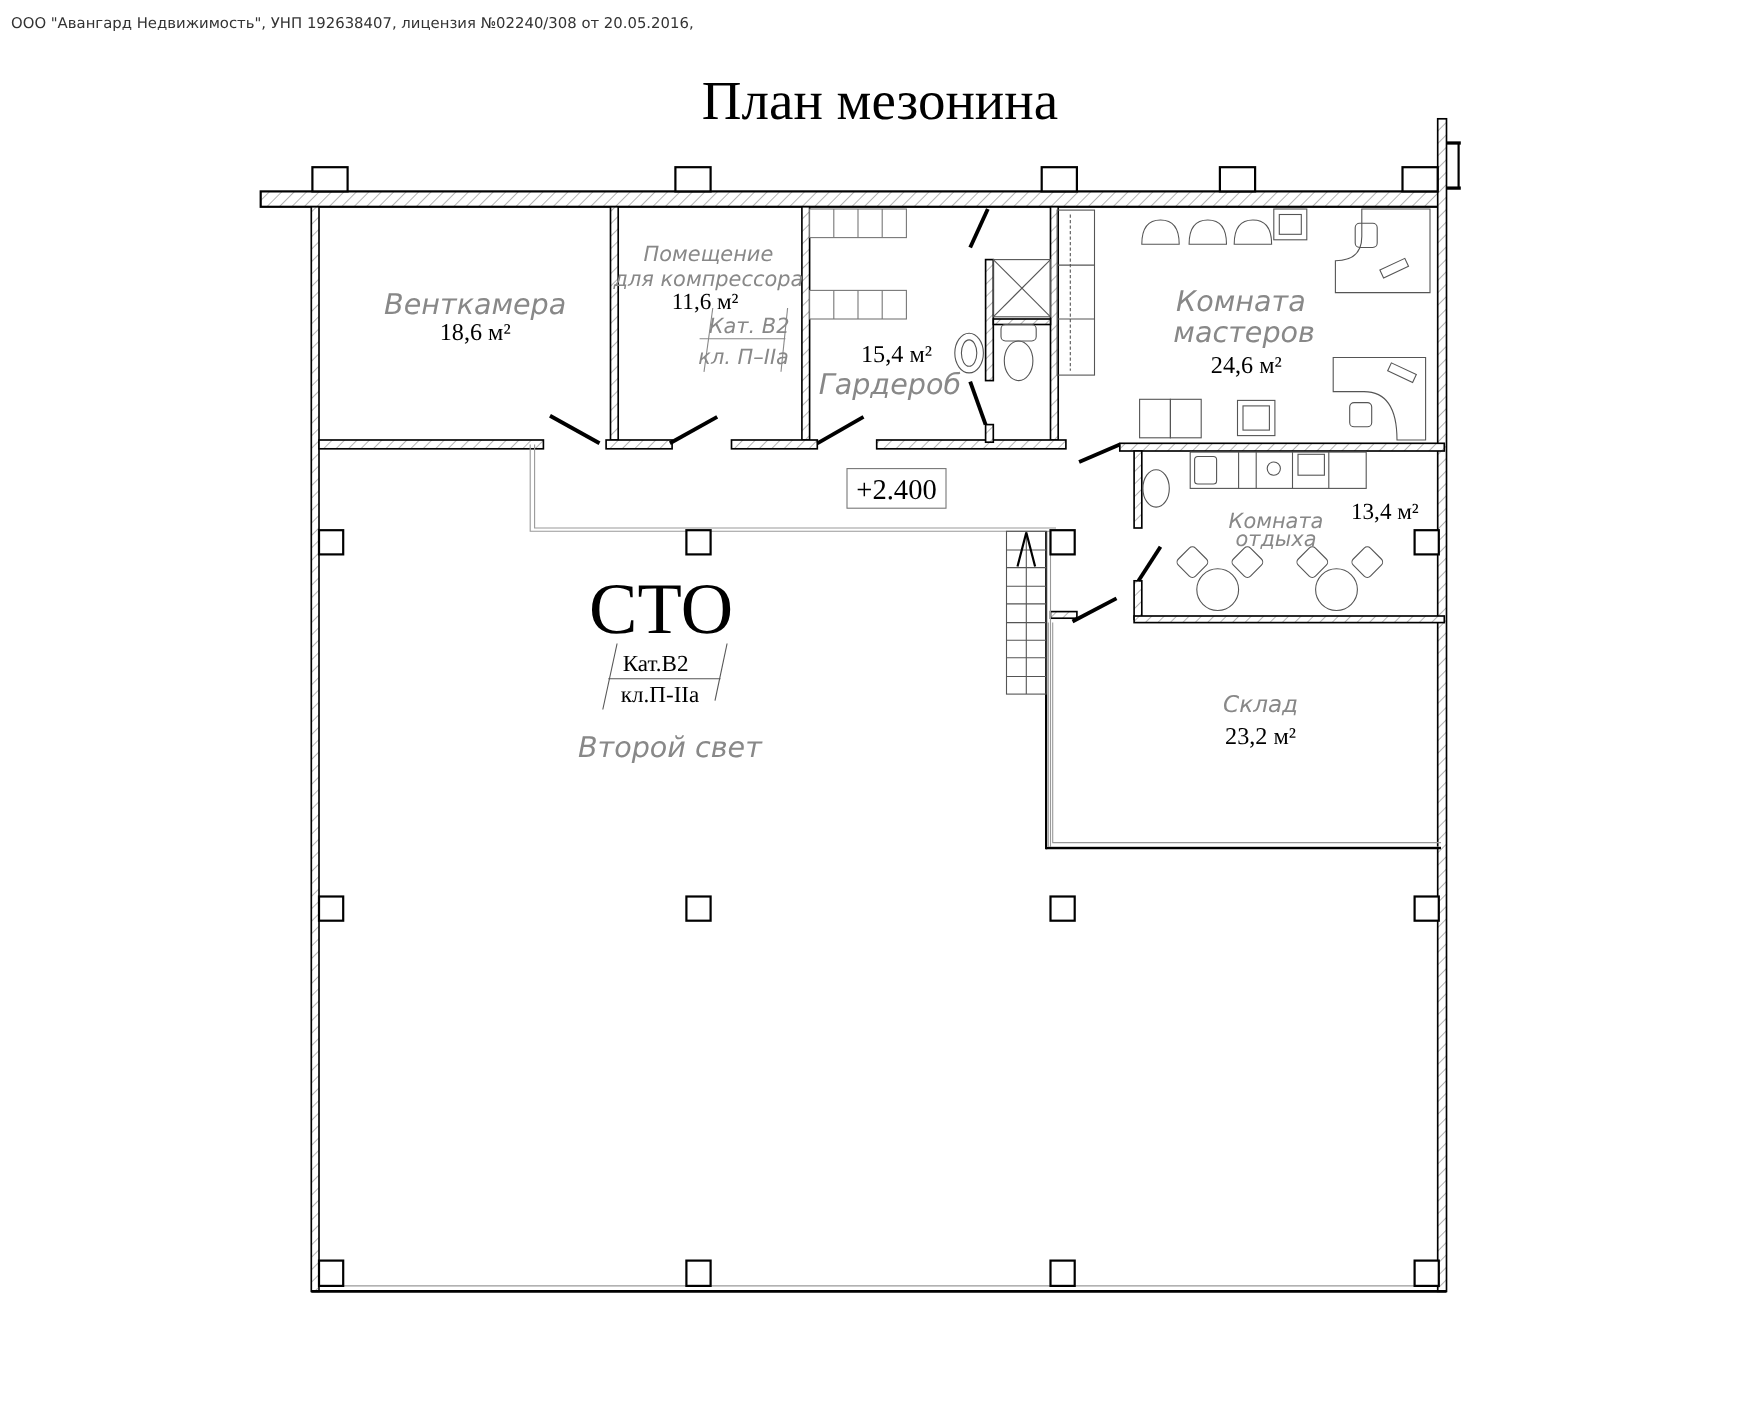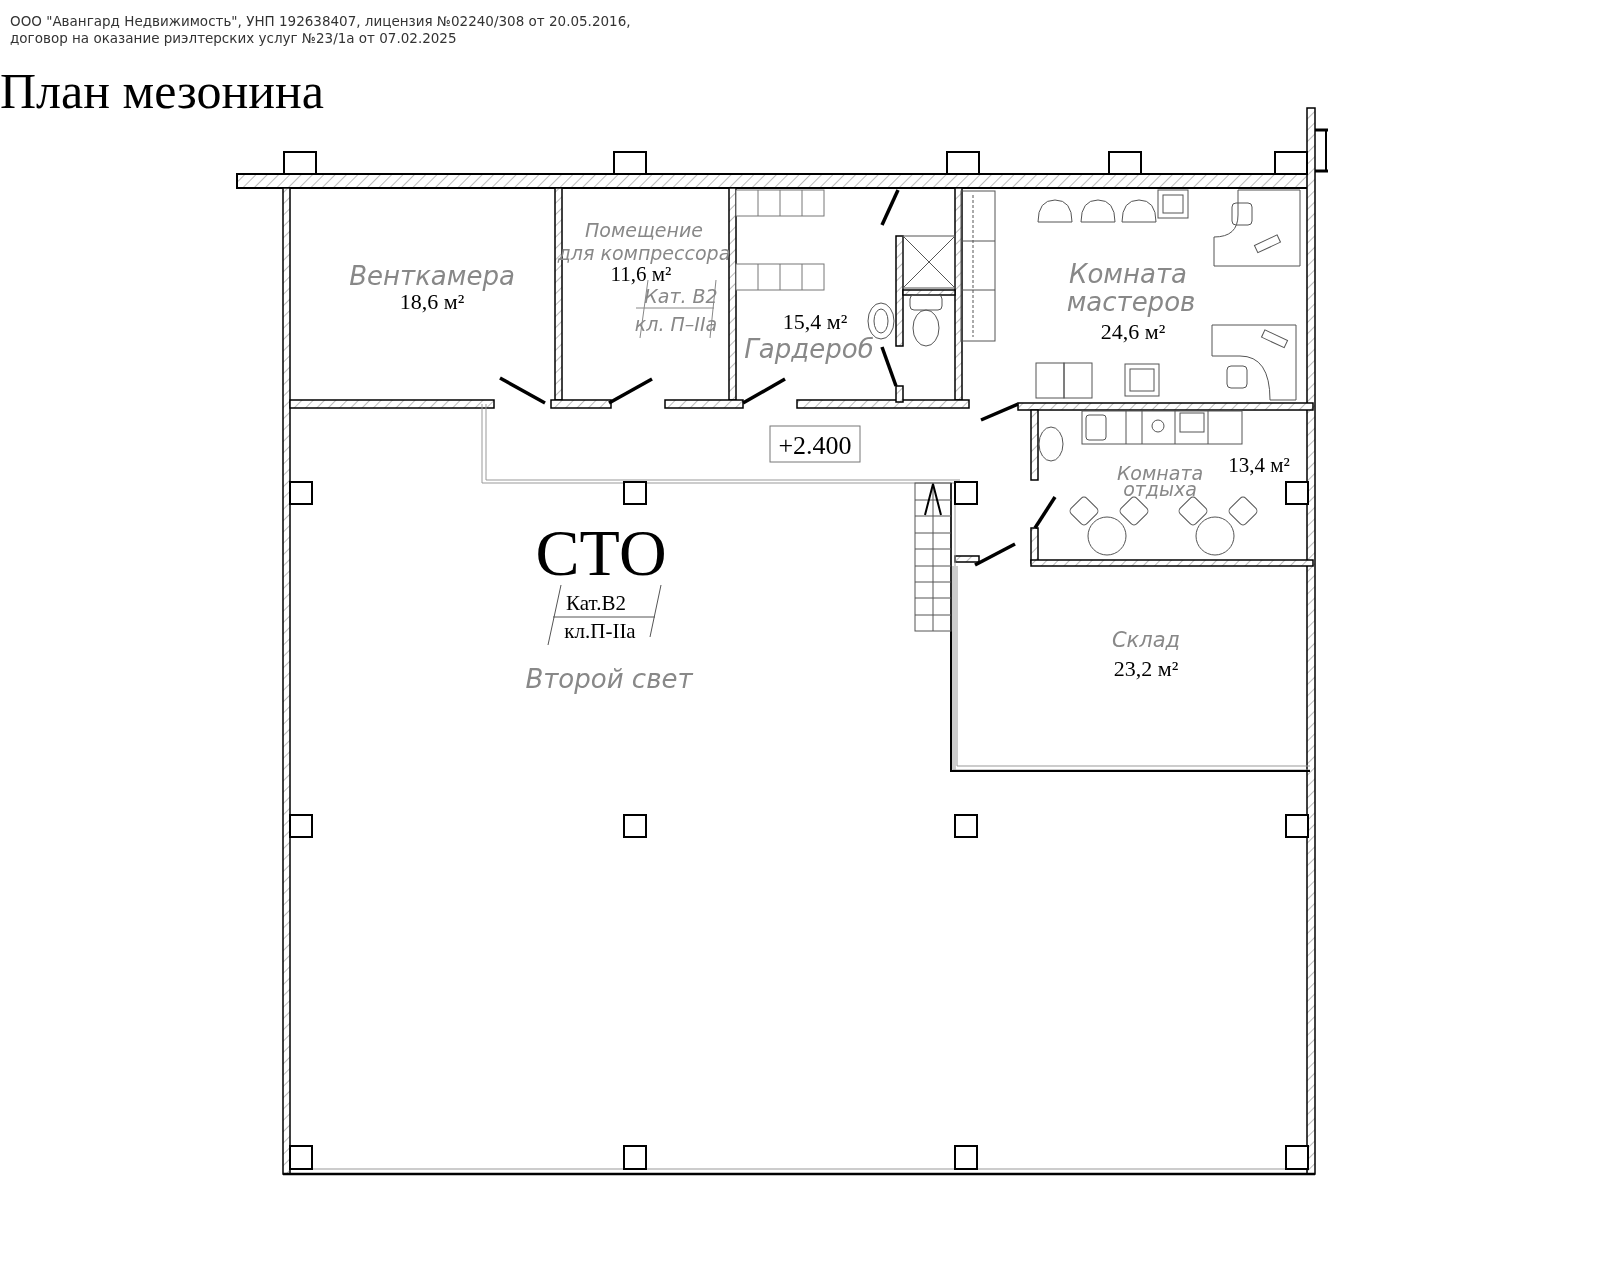--- a/index.html
+++ b/index.html
@@ -1,29 +1,28 @@
 <!DOCTYPE html>
 <html><head>
 <meta charset="utf-8">
 <style>
   html, body { margin:0; padding:0; background:#ffffff; }
   body { width:1600px; height:1280px; position:relative; overflow:hidden; font-family:"DejaVu Sans", sans-serif; }
   .header-note { position:absolute; left:10px; top:13px; font-family:"DejaVu Sans", sans-serif; font-size:13.5px; line-height:17px; color:#333; }
   .header-note div { white-space:nowrap; }
-  .plan-title { position:absolute; left:0; width:1600px; top:62px; text-align:left; font-family:"Liberation Serif", serif; font-size:50px; color:#000; }
+  .plan-title { position:absolute; left:0; width:1600px; top:62px; text-align:center; font-family:"Liberation Serif", serif; font-size:50px; color:#000; }
   svg#plan { position:absolute; left:0; top:0; }
   .serif { font-family:"Liberation Serif", serif; fill:#000; }
   .sans-i { font-family:"DejaVu Sans", sans-serif; font-style:italic; font-weight:200; fill:#888; }
 </style>
 </head>
 <body>
 
 <div class="header-note">
   <div>ООО "Авангард Недвижимость", УНП 192638407, лицензия №02240/308 от 20.05.2016,</div>
-  <div>договор на оказание риэлтерских услуг №23/1а от 07.02.2025</div>
 </div>
 
 <div class="plan-title">План мезонина</div>
 
 <svg id="plan" width="1600" height="1280" viewBox="0 0 1600 1280">
   <defs>
     <pattern id="hatch" patternUnits="userSpaceOnUse" width="8" height="8" patternTransform="rotate(45)">
       <rect width="8" height="8" fill="#fff"></rect>
       <line x1="0" y1="0" x2="0" y2="8" stroke="#777" stroke-width="1"></line>
     </pattern>

